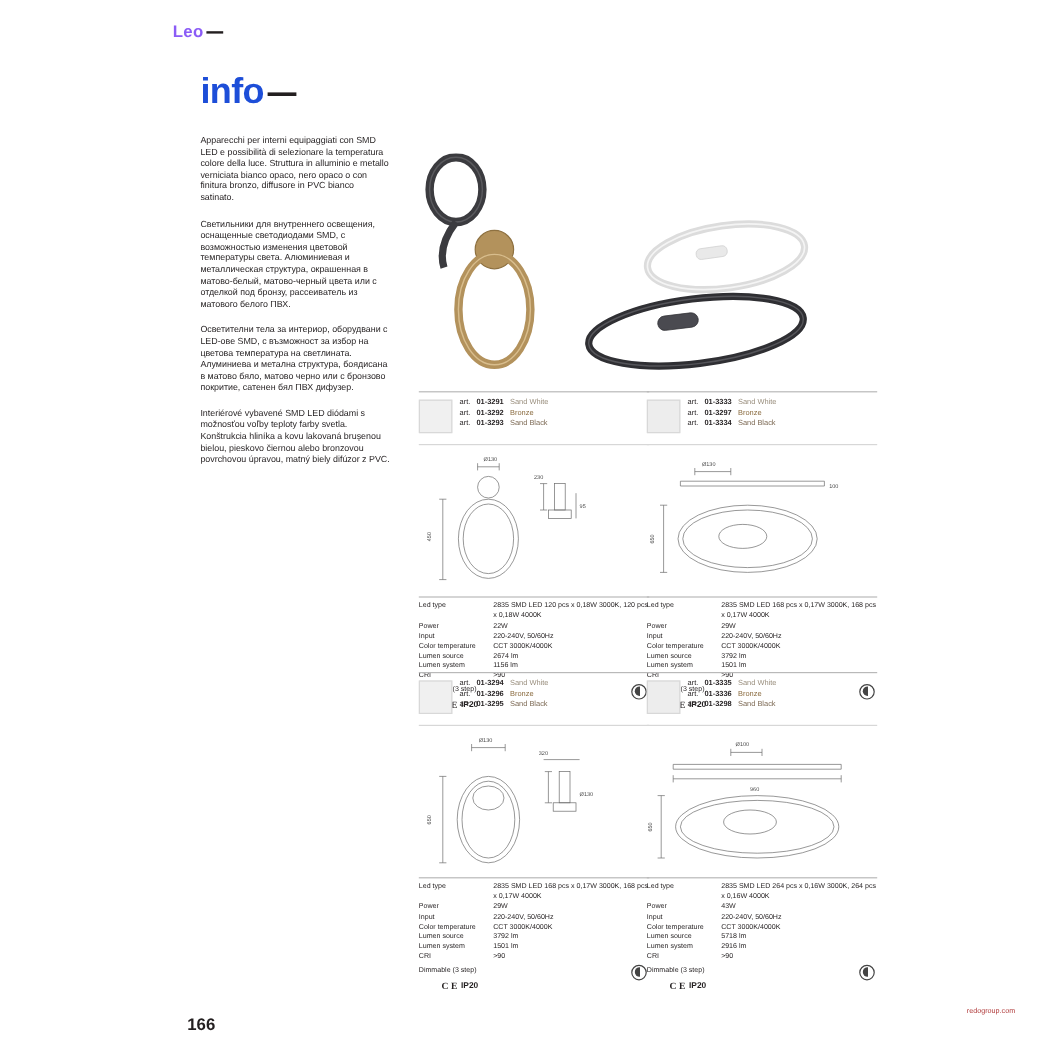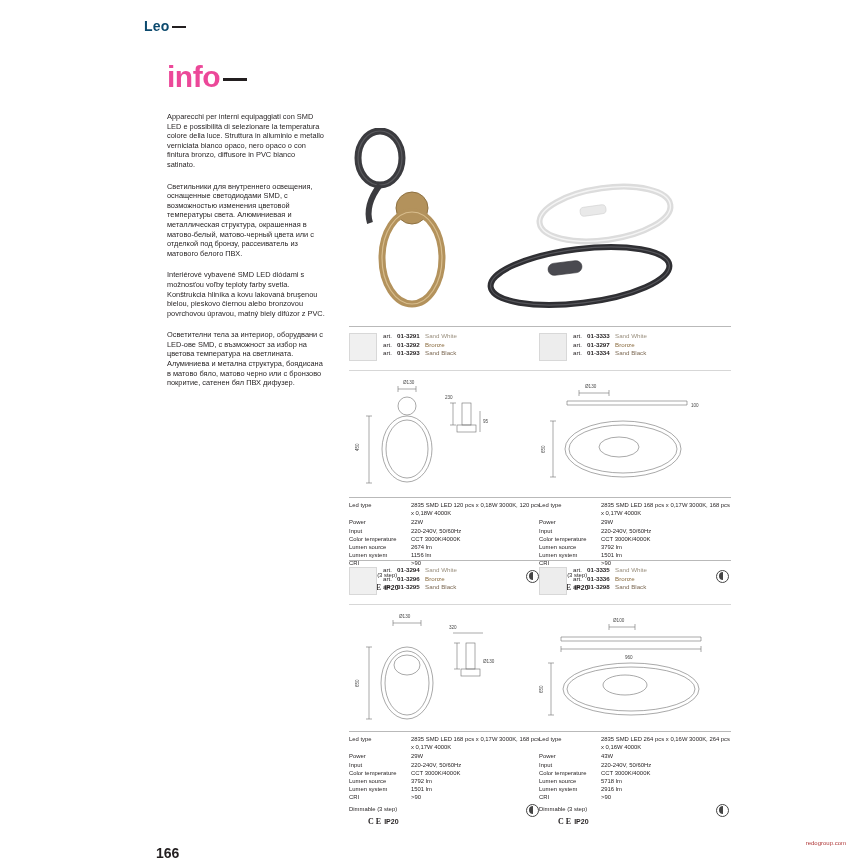--- a/index.html
+++ b/index.html
@@ -8,27 +8,27 @@
     font-family:"Liberation Sans", sans-serif;
     color:#231f20;
     position:relative;
     overflow:hidden;
   }
   .page{position:absolute;inset:0;}
 
   
   .brand{
     position:absolute;left:144px;top:18px;
-    font-size:14px;font-weight:700;letter-spacing:.2px;color:#0c4a6e;
+    font-size:14px;font-weight:700;letter-spacing:.2px;color:#8b5cf6;
   }
   .brand .tail{display:inline-block;width:14px;border-bottom:2px solid #231f20;margin-left:2px;vertical-align:3px;}
 
   .info-title{
     position:absolute;left:167px;top:60px;
-    font-size:30px;font-weight:700;letter-spacing:-.5px;color:#ec4899;
+    font-size:30px;font-weight:700;letter-spacing:-.5px;color:#1d4ed8;
   }
   .info-title .tail{display:inline-block;width:24px;border-bottom:3px solid #231f20;margin-left:3px;vertical-align:6px;}
 
   
   .desc-col{position:absolute;left:167px;top:112px;width:158px;}
   .desc-block{font-size:7.4px;line-height:9.6px;margin-bottom:12px;}
   .desc-block.bold{font-weight:700;}
 
   
   .block{position:absolute;width:192px;}
@@ -88,22 +88,22 @@
 
 <div class="page">
 
   <div class="brand"><span>Leo</span><span class="tail"></span></div>
 
   <div class="info-title"><span>info</span><span class="tail"></span></div>
 
   <div class="desc-col">
     <div class="desc-block">Apparecchi per interni equipaggiati con SMD LED e possibilità di selezionare la temperatura colore della luce. Struttura in alluminio e metallo verniciata bianco opaco, nero opaco o con finitura bronzo, diffusore in PVC bianco satinato.</div>
     <div class="desc-block">Светильники для внутреннего освещения, оснащенные светодиодами SMD, с возможностью изменения цветовой температуры света. Алюминиевая и металлическая структура, окрашенная в матово-белый, матово-черный цвета или с отделкой под бронзу, рассеиватель из матового белого ПВХ.</div>
+    <div class="desc-block">Осветителни тела за интериор, оборудвани с LED-ове SMD, с възможност за избор на цветова температура на светлината. Алуминиева и метална структура, боядисана в матово бяло, матово черно или с бронзово покритие, сатенен бял ПВХ дифузер.</div>
     <div class="desc-block">Interiérové vybavené SMD LED diódami s možnosťou voľby teploty farby svetla. Konštrukcia hliníka a kovu lakovaná bruşenou bielou, pieskovo čiernou alebo bronzovou povrchovou úpravou, matný biely difúzor z PVC.</div>
-    <div class="desc-block">Осветителни тела за интериор, оборудвани с LED-ове SMD, с възможност за избор на цветова температура на светлината. Алуминиева и метална структура, боядисана в матово бяло, матово черно или с бронзово покритие, сатенен бял ПВХ дифузер.</div>
   </div>
 
   <div class="photo" style="left:340px;top:128px;">
     <svg width="80" height="110" viewBox="0 0 80 110">
       <ellipse cx="40" cy="30" rx="22" ry="27" fill="none" stroke="#3b3b3f" stroke-width="7"></ellipse>
       <ellipse cx="40" cy="30" rx="22" ry="27" fill="none" stroke="#5a5a5e" stroke-width="1.2"></ellipse>
       <path d="M40 57 C 30 70, 26 82, 30 95" stroke="#3b3b3f" stroke-width="6" fill="none"></path>
     </svg>
   </div>
 

